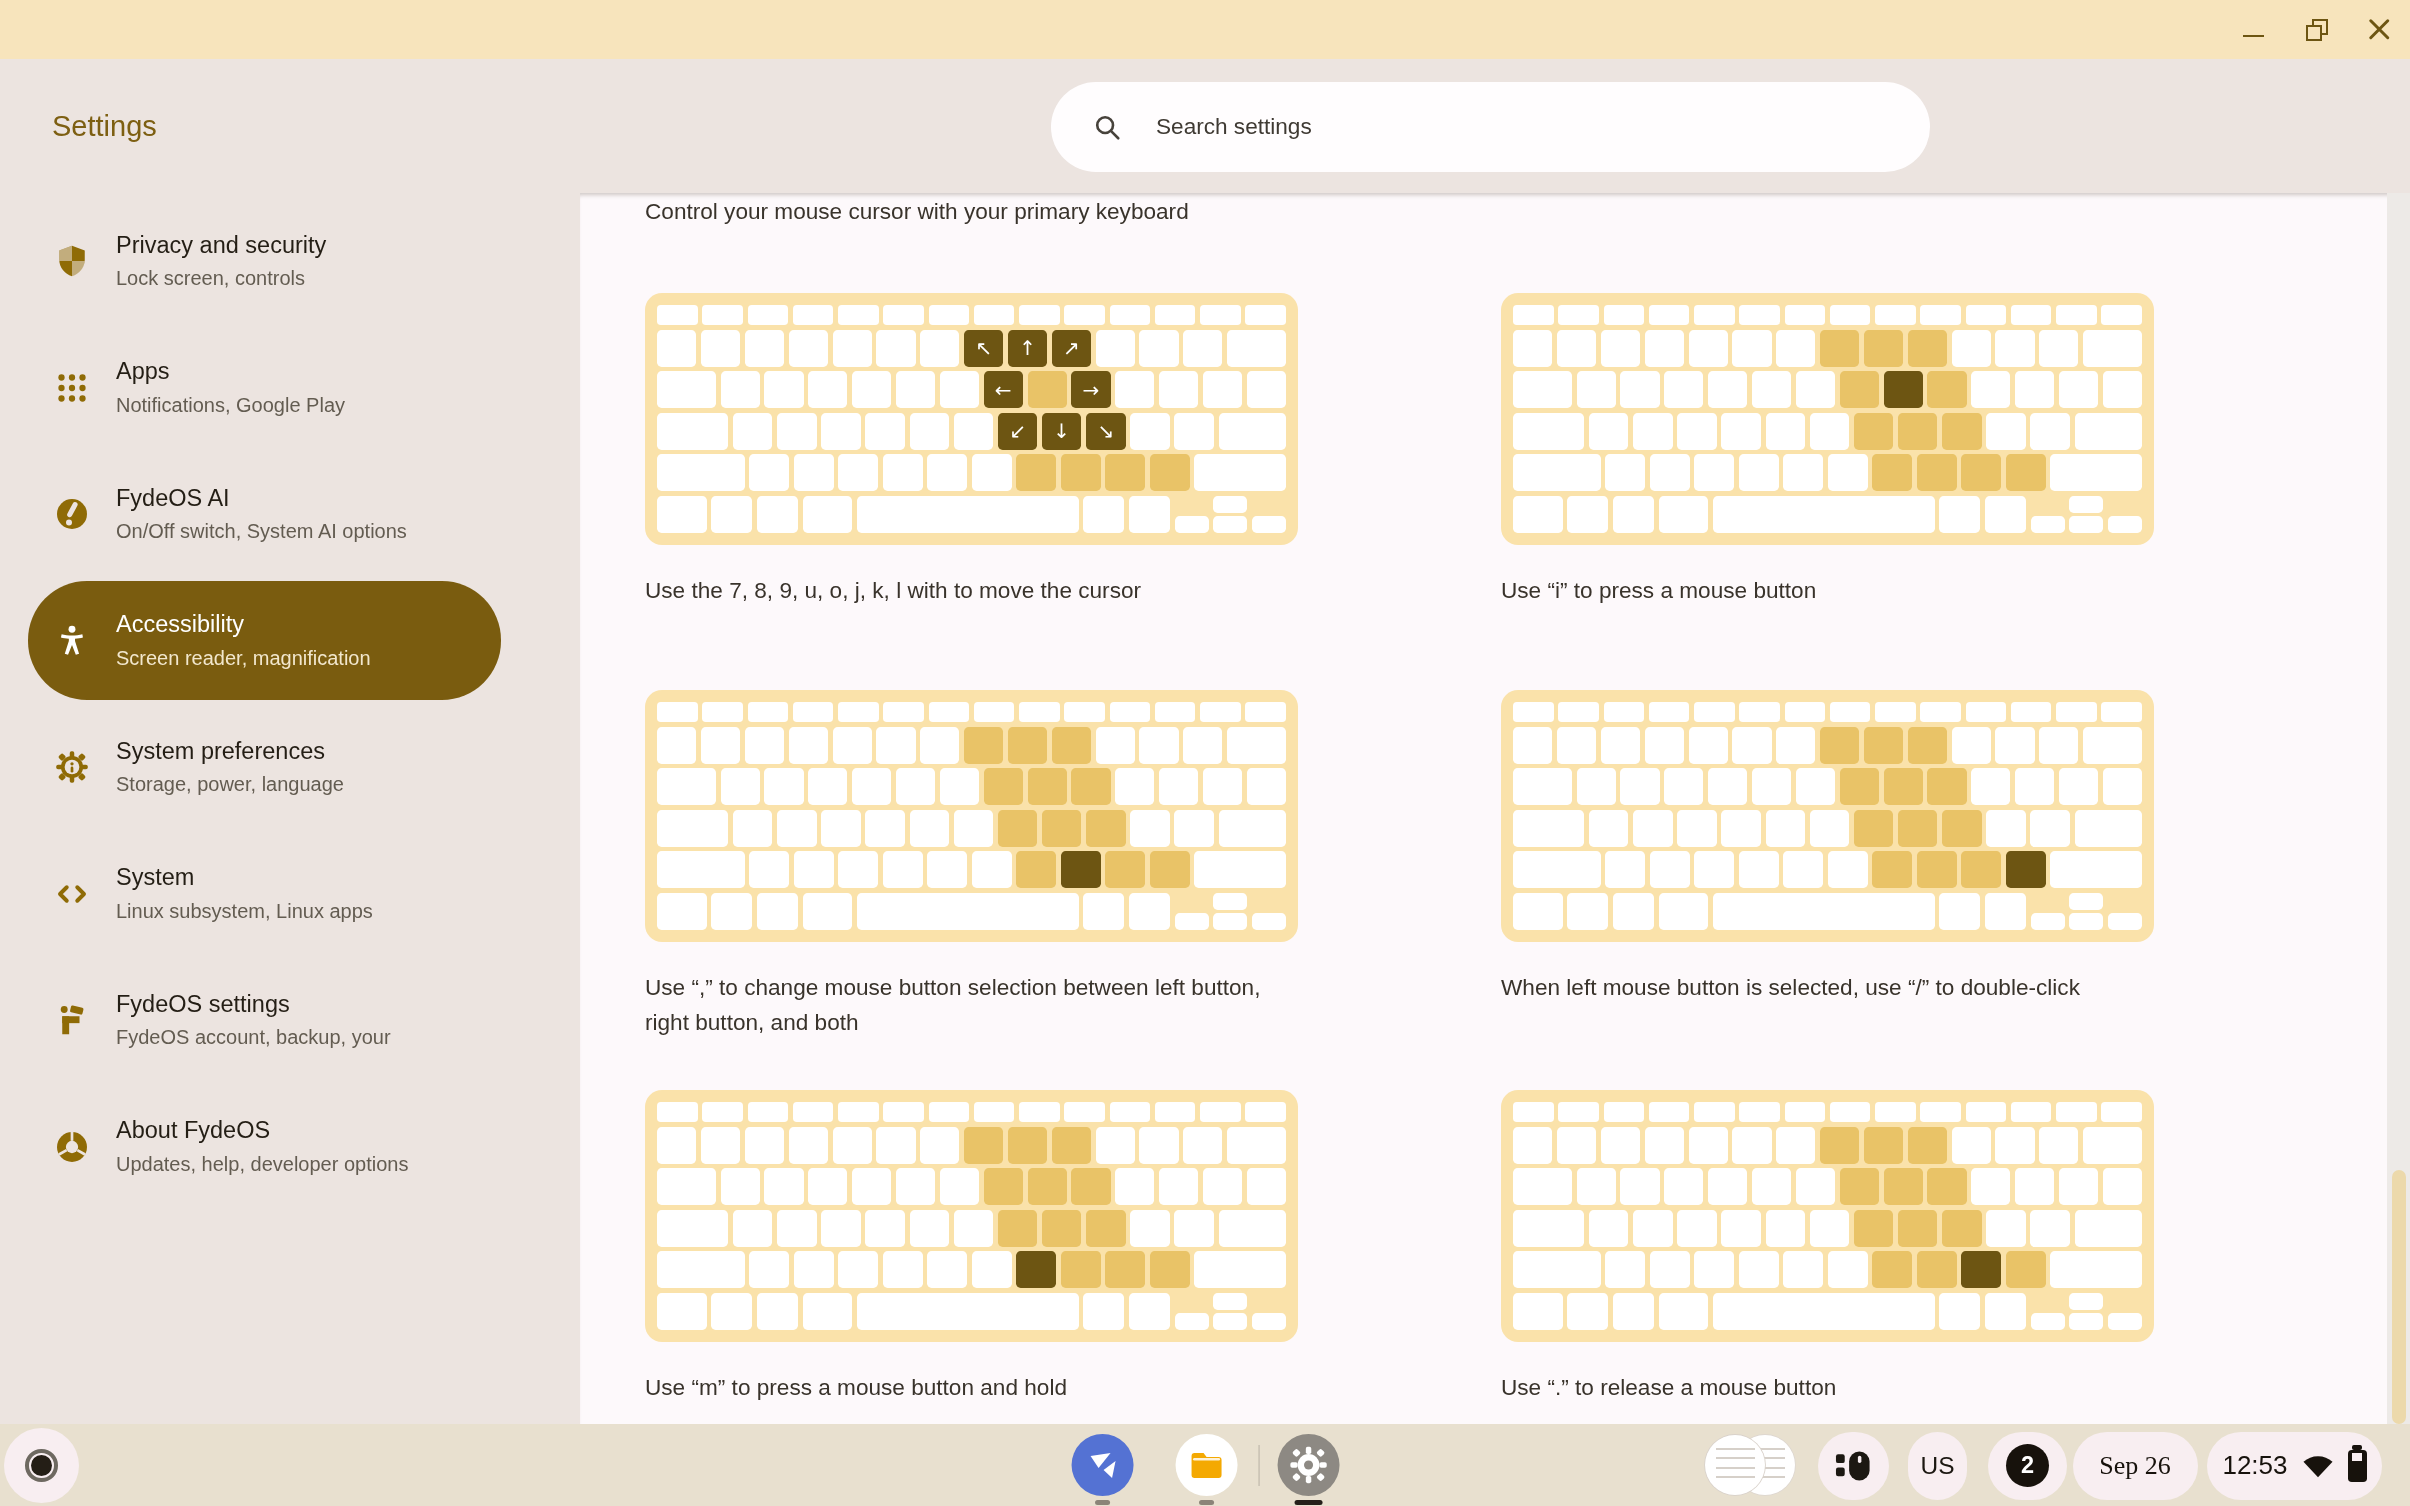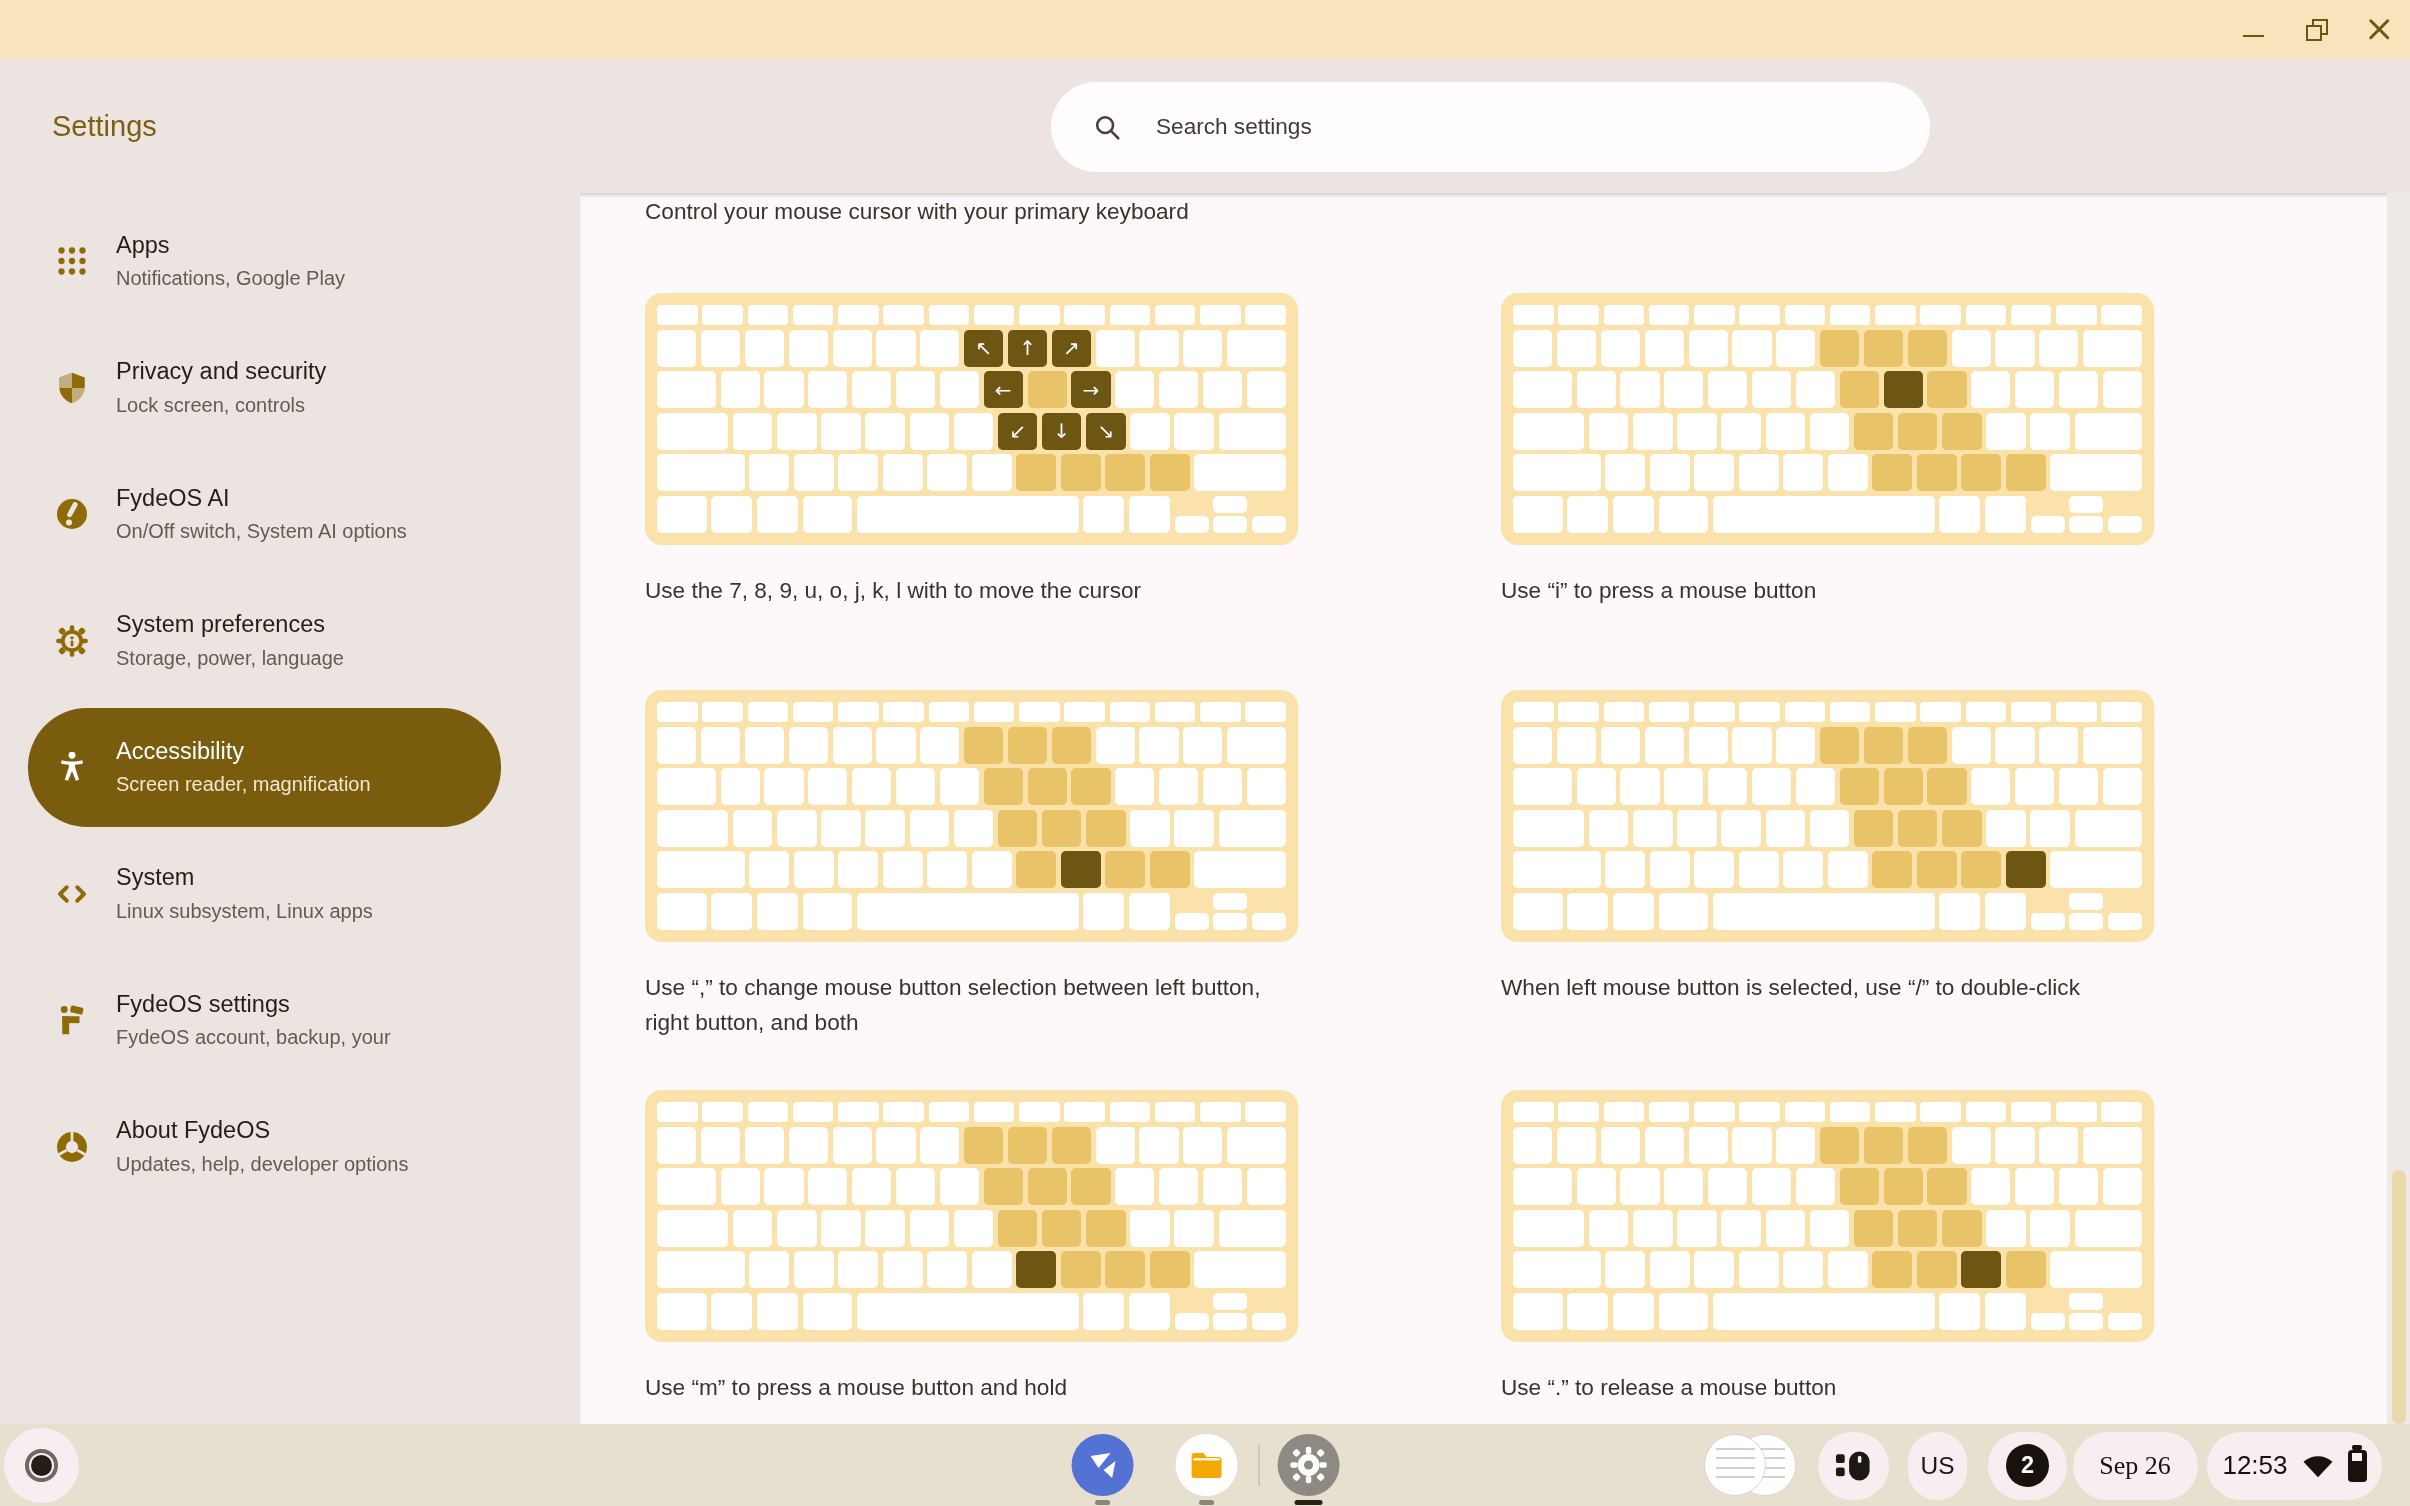--- a/index.html
+++ b/index.html
@@ -129,61 +129,73 @@
           </svg>
       </span>
       <span class="ph">Search settings</span>
     </div>
   </div>
 
   <div class="sidebar" id="sidebar">
       <div class="side-item">
     <span class="side-icon">
           <svg viewBox="0 0 24 24" fill="currentColor">
+            <path d="M12 1.8L20.5 5v6.2c0 5.2-3.6 9.4-8.5 11-4.9-1.6-8.5-5.8-8.5-11V5z"></path>
+            <path d="M12 1.8V12H3.5V5zM12 12h8.5v-.8c0 .3 0 .5 0 .8 0 5.2-3.6 9.4-8.5 11z" fill="#ece4e0" opacity=".55"></path>
+          </svg>
+        </span>
+    <span class="side-text">
+      <span class="side-title">Privacy and security</span>
+      <span class="side-sub">Lock screen, controls</span>
+    </span>
+  </div>
+      <div class="side-item">
+    <span class="side-icon">
+          <svg viewBox="0 0 24 24" fill="currentColor">
             <g>
               <circle cx="5" cy="5" r="2.1"></circle>
               <circle cx="12" cy="5" r="2.1"></circle>
               <circle cx="19" cy="5" r="2.1"></circle>
               <circle cx="5" cy="12" r="2.1"></circle>
               <circle cx="12" cy="12" r="2.1"></circle>
               <circle cx="19" cy="12" r="2.1"></circle>
               <circle cx="5" cy="19" r="2.1"></circle>
               <circle cx="12" cy="19" r="2.1"></circle>
               <circle cx="19" cy="19" r="2.1"></circle>
             </g>
           </svg>
         </span>
     <span class="side-text">
       <span class="side-title">Apps</span>
       <span class="side-sub">Notifications, Google Play</span>
     </span>
   </div>
       <div class="side-item">
     <span class="side-icon">
-          <svg viewBox="0 0 24 24" fill="currentColor">
-            <path d="M12 1.8L20.5 5v6.2c0 5.2-3.6 9.4-8.5 11-4.9-1.6-8.5-5.8-8.5-11V5z"></path>
-            <path d="M12 1.8V12H3.5V5zM12 12h8.5v-.8c0 .3 0 .5 0 .8 0 5.2-3.6 9.4-8.5 11z" fill="#ece4e0" opacity=".55"></path>
-          </svg>
-        </span>
-    <span class="side-text">
-      <span class="side-title">Privacy and security</span>
-      <span class="side-sub">Lock screen, controls</span>
-    </span>
-  </div>
-      <div class="side-item">
-    <span class="side-icon">
           <svg viewBox="0 0 24 24">
             <circle cx="12" cy="12" r="10" fill="currentColor"></circle>
             <rect x="10.6" y="3.6" width="3.4" height="11" rx="1.7" fill="#ece4e0" transform="rotate(28 12.3 9)"></rect>
             <circle cx="10" cy="17.6" r="2" fill="#ece4e0"></circle>
           </svg>
         </span>
     <span class="side-text">
       <span class="side-title">FydeOS AI</span>
       <span class="side-sub">On/Off switch, System AI options</span>
+    </span>
+  </div>
+      <div class="side-item selected">
+    <span class="side-icon">
+          <svg viewBox="0 0 24 24" fill="currentColor">
+            <circle cx="12" cy="4.2" r="2.3"></circle>
+            <path d="M18.9 7.5c-1.9.5-4.4.9-6.9.9s-5-.4-6.9-.9l-.5 2.1c1.5.4 3.4.7 5.3.85V12l-2.7 8.5 2.15.7L12 14.6l2.55 6.6 2.15-.7L14 12v-1.55c1.9-.15 3.8-.45 5.3-.85z"></path>
+          </svg>
+        </span>
+    <span class="side-text">
+      <span class="side-title">Accessibility</span>
+      <span class="side-sub">Screen reader, magnification</span>
     </span>
   </div>
       <div class="side-item">
     <span class="side-icon">
           <svg viewBox="0 0 24 24">
             <g fill="currentColor">
               <circle cx="12" cy="12" r="7.4"></circle>
               <rect x="10.5" y="1.5" width="3" height="5" rx="1.2"></rect>
               <rect x="10.5" y="17.5" width="3" height="5" rx="1.2"></rect>
               <rect x="1.5" y="10.5" width="5" height="3" rx="1.2"></rect>
@@ -196,32 +208,20 @@
             <circle cx="12" cy="12" r="4.9" fill="#ece4e0"></circle>
             <circle cx="12" cy="9.9" r="1.1" fill="currentColor"></circle>
             <rect x="11.1" y="11.7" width="1.8" height="4" rx=".9" fill="currentColor"></rect>
           </svg>
         </span>
     <span class="side-text">
       <span class="side-title">System preferences</span>
       <span class="side-sub">Storage, power, language</span>
     </span>
   </div>
-      <div class="side-item selected">
-    <span class="side-icon">
-          <svg viewBox="0 0 24 24" fill="currentColor">
-            <circle cx="12" cy="4.2" r="2.3"></circle>
-            <path d="M18.9 7.5c-1.9.5-4.4.9-6.9.9s-5-.4-6.9-.9l-.5 2.1c1.5.4 3.4.7 5.3.85V12l-2.7 8.5 2.15.7L12 14.6l2.55 6.6 2.15-.7L14 12v-1.55c1.9-.15 3.8-.45 5.3-.85z"></path>
-          </svg>
-        </span>
-    <span class="side-text">
-      <span class="side-title">Accessibility</span>
-      <span class="side-sub">Screen reader, magnification</span>
-    </span>
-  </div>
       <div class="side-item">
     <span class="side-icon">
           <svg viewBox="0 0 24 24" fill="none" stroke="currentColor" stroke-width="2.6" stroke-linecap="round" stroke-linejoin="round">
             <path d="M8.5 7.5 L4 12l4.5 4.5"></path>
             <path d="M15.5 7.5 L20 12l-4.5 4.5"></path>
           </svg>
         </span>
     <span class="side-text">
       <span class="side-title">System</span>
       <span class="side-sub">Linux subsystem, Linux apps</span>

